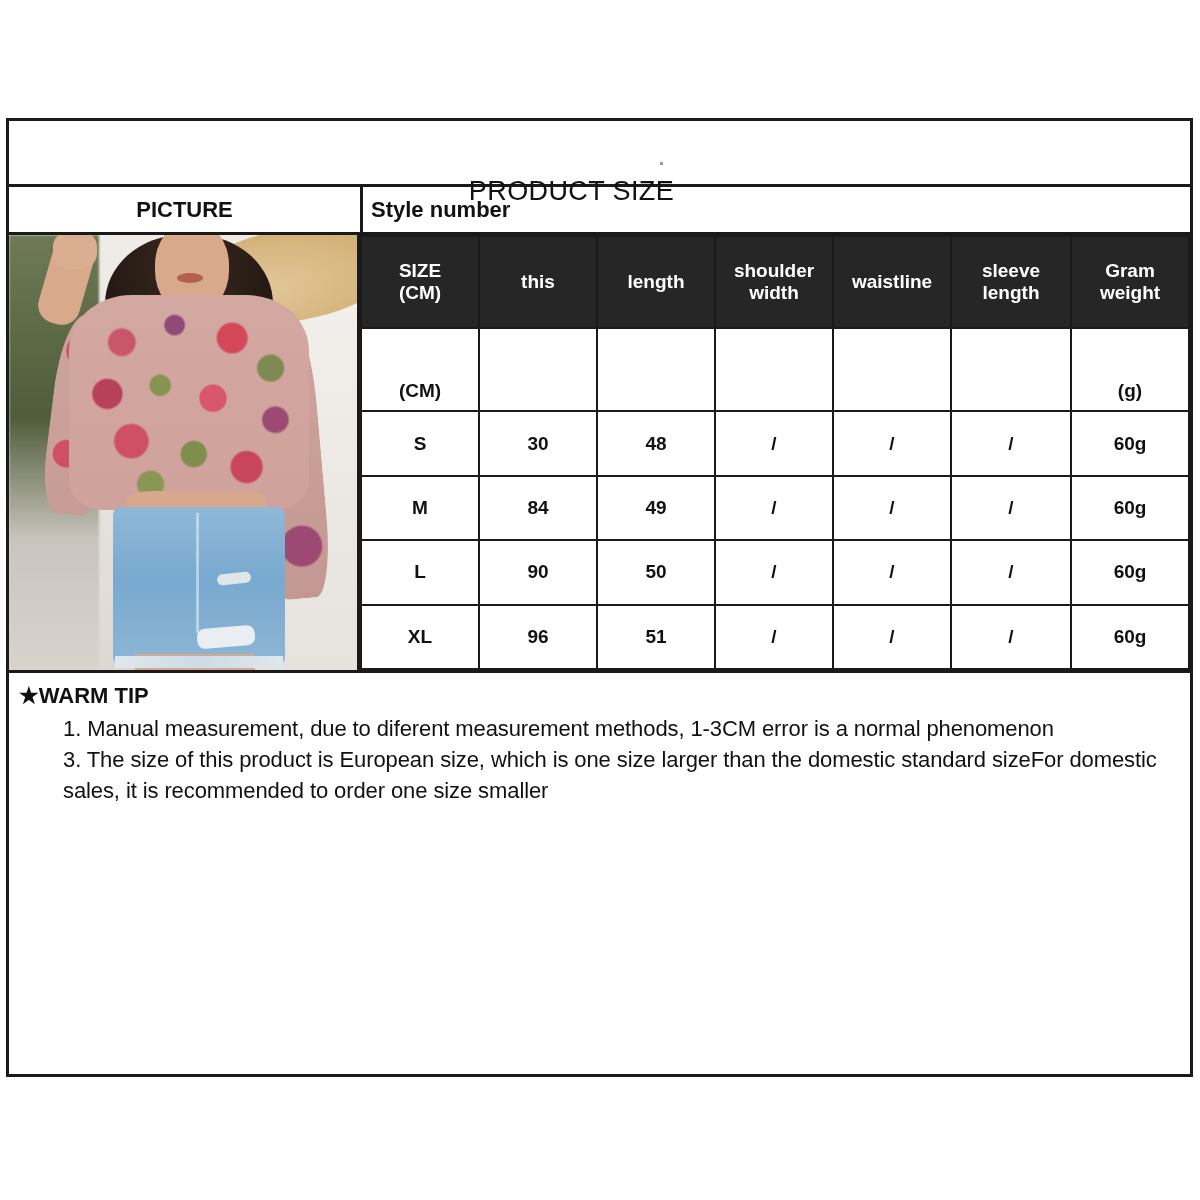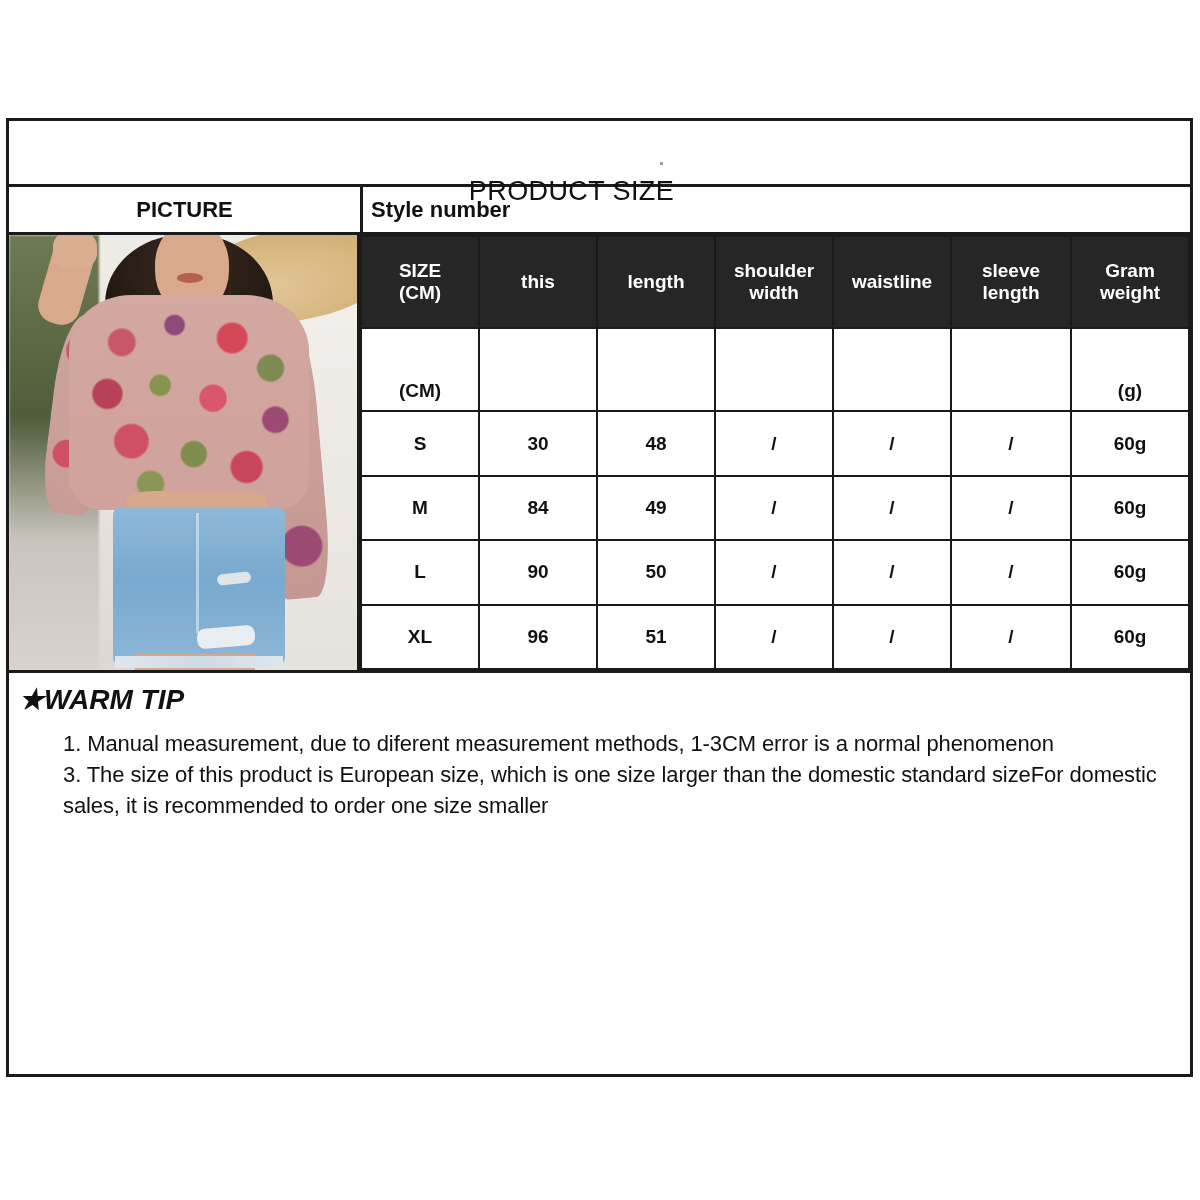--- a/index.html
+++ b/index.html
@@ -254,25 +254,24 @@
   .col-gram  { width: 118px; }
 
   
   .tip-area {
     position: relative;
     height: 401px;
     box-sizing: border-box;
     padding: 8px 10px 0 10px;
   }
   .tip-title {
-    font-size: 28px;
+    font-size: 22px;
     font-weight: bold;
     line-height: 1.35;
-    margin-bottom: 9px;
-    font-style: italic;
+    margin-bottom: 2px;
   }
   .tip-line {
     font-size: 22px;
     line-height: 1.42;
     letter-spacing: -0.1px;
     margin-left: 44px;
   }
 </style>
 </head>
 <body>

